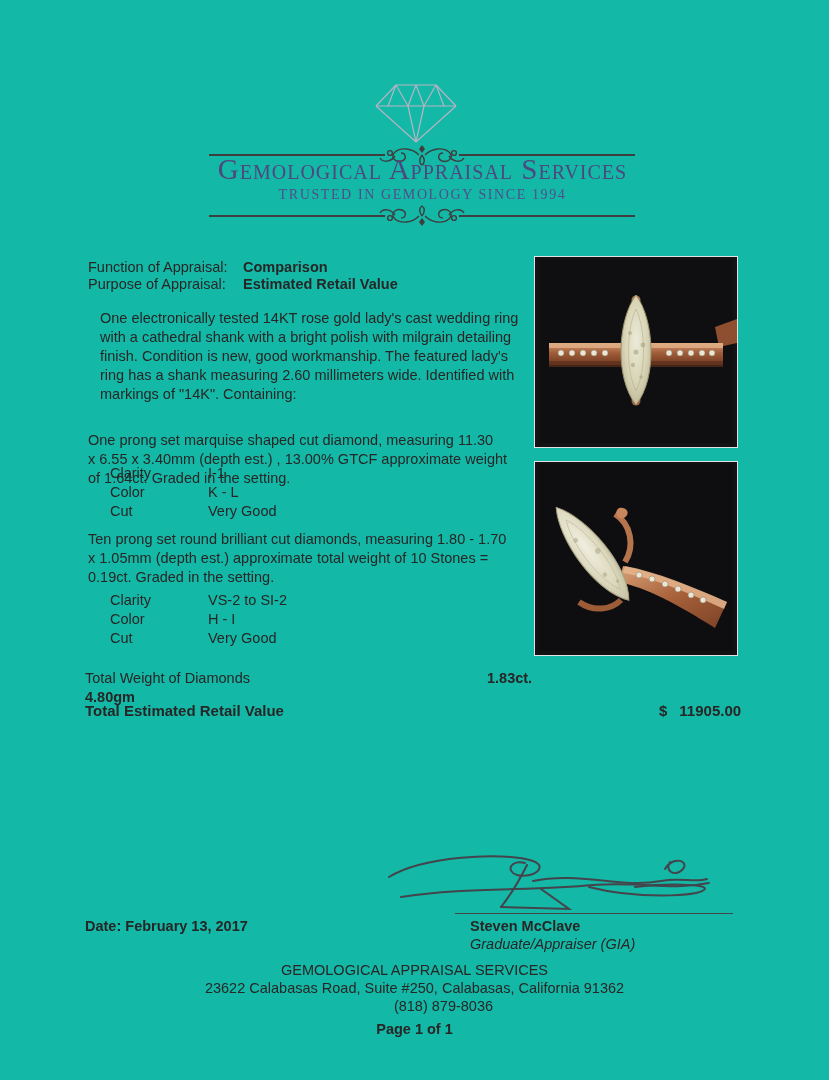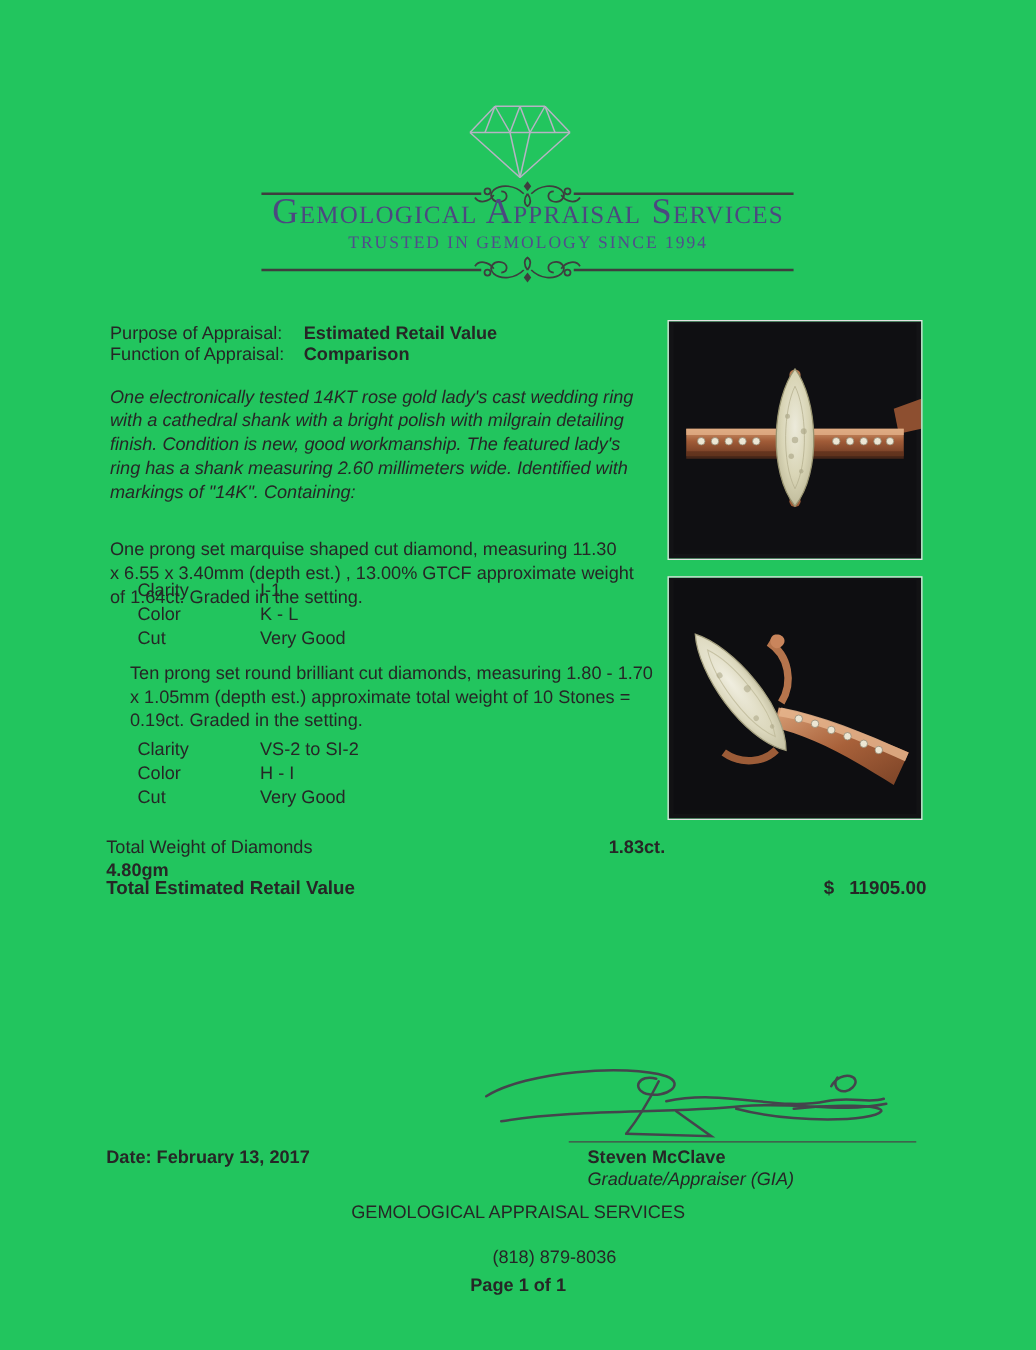--- a/index.html
+++ b/index.html
@@ -1,19 +1,19 @@
 <!DOCTYPE html>
 <html><head>
 <meta charset="utf-8">
 <style>
   html,body{margin:0;padding:0;background:#9a9a9a;}
   .page{
     position:relative;
     width:829px;height:1080px;
-    background:#22c55e;
+    background:#14b8a6;
     margin:0 auto;
     font-family:"Liberation Sans", sans-serif;
     color:#262626;
     overflow:hidden;
   }
   .abs{position:absolute;}
 
   
   #diamond-logo{left:366px;top:82px;width:100px;height:64px;}
   #orn-top{left:209px;top:142px;width:426px;height:26px;}
@@ -35,23 +35,23 @@
   }
 
   
   .body-txt{font-size:14.5px;line-height:19px;}
   #info-block{left:88px;top:259px;}
   #info-block .irow{display:flex;line-height:16.5px;font-size:14.5px;}
   #info-block .ilbl{width:155px;}
   #info-block .ival{font-weight:bold;}
 
   .para{white-space:pre-line;width:460px;}
-  #para1{left:88px;top:309px;font-style:italic;}
+  #para1{left:100px;top:309px;}
   #para2{left:88px;top:403px;margin-top:28px;}
-  #para3{left:104px;top:530px;}
+  #para3{left:88px;top:530px;}
 
   .gtable .grow{display:flex;line-height:19px;font-size:14.5px;}
   .gtable .glbl{width:98px;}
   .gtable .gval{font-weight:normal;}
   #table1{left:110px;top:464px;}
   #table2{left:110px;top:591px;}
 
   
   #totals{left:85px;top:669px;}
   #totals .trow{display:flex;line-height:18.5px;font-size:14.5px;}
@@ -125,26 +125,26 @@
     <path d="M216,13 c7,-7 18,-8 24,-3 c5,5 0,11 -7,9 c-5,-2 -4,-8 1,-8"></path>
     <path d="M186,14 c-4,6 -12,7 -15,2"></path>
     <path d="M240,14 c4,6 12,7 15,2"></path>
     <circle cx="181" cy="11" r="2.4"></circle>
     <circle cx="245" cy="11" r="2.4"></circle>
     <path d="M213,13 c-3,4 -3,8 0,10 c3,-2 3,-6 0,-10"></path>
   </svg>
 
   <div class="abs" id="info-block">
     <div class="irow">
+      <span class="ilbl">Function of Appraisal:</span>
+      <span class="ival">Comparison</span>
+    </div>
+    <div class="irow">
       <span class="ilbl">Purpose of Appraisal:</span>
       <span class="ival">Estimated Retail Value</span>
-    </div>
-    <div class="irow">
-      <span class="ilbl">Function of Appraisal:</span>
-      <span class="ival">Comparison</span>
     </div>
   </div>
 
   <div class="abs body-txt para" id="para1">One electronically tested 14KT rose gold lady's cast wedding ring
 with a cathedral shank with a bright polish with milgrain detailing
 finish. Condition is new, good workmanship. The featured lady's
 ring has a shank measuring 2.60 millimeters wide. Identified with
 markings of "14K".  Containing:</div>
   <div class="abs body-txt para" id="para2">One prong set marquise shaped cut diamond, measuring 11.30
 x 6.55 x 3.40mm (depth est.) , 13.00% GTCF approximate weight
@@ -300,16 +300,17 @@
     <path d="M282,20 c8,-14 26,-8 17,1 c-7,7 -18,1 -12,-8"></path>
     <path d="M206,38 C252,50 316,48 322,40 C324,35 284,34 252,38"></path>
   </svg>
   <div class="abs" id="sig-line"></div>
 
   <div class="abs" id="date-text">Date: February 13, 2017</div>
   <div class="abs" id="appraiser-name">Steven McClave</div>
   <div class="abs" id="appraiser-title">Graduate/Appraiser (GIA)</div>
 
   <div class="abs fline" id="f-company">GEMOLOGICAL APPRAISAL SERVICES</div>
+  <div class="abs fline" id="f-address">23622 Calabasas Road, Suite #250, Calabasas, California 91362</div>
   <div class="abs fline" id="f-phone">(818) 879-8036</div>
   <div class="abs fline" id="f-page">Page 1 of 1</div>
 
 </div>
 
 </body></html>

